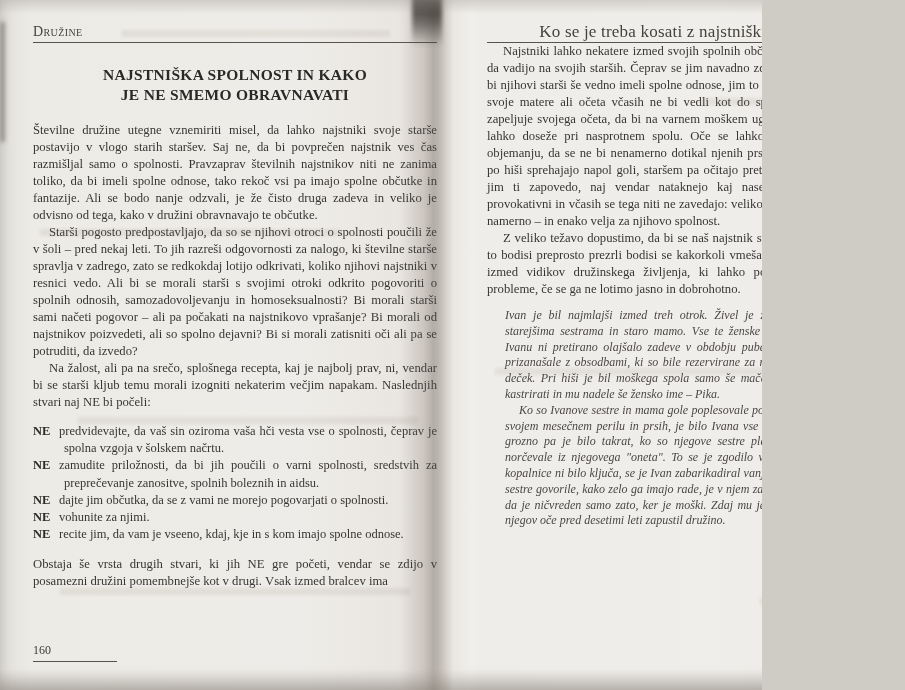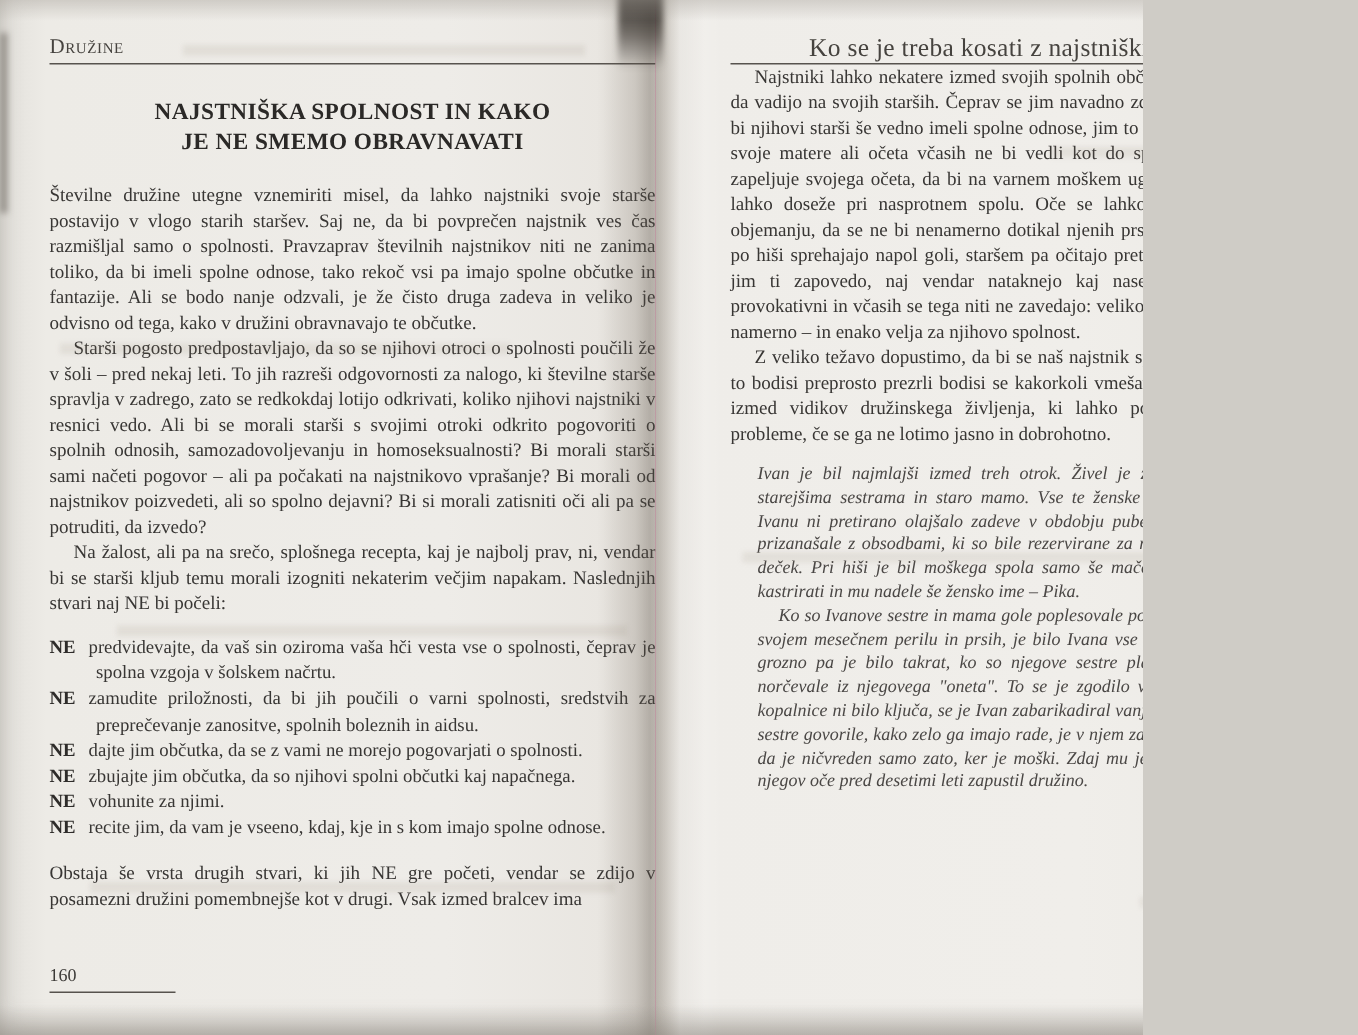--- a/index.html
+++ b/index.html
@@ -128,21 +128,20 @@
         <span>NAJSTNIŠKA SPOLNOST IN KAKO</span><br>
         <span>JE NE SMEMO OBRAVNAVATI</span>
       </h1>
       <p class="body first-body">Številne družine utegne vznemiriti misel, da lahko najstniki svoje starše postavijo v vlogo starih staršev. Saj ne, da bi povprečen najstnik ves čas razmišljal samo o spolnosti. Pravzaprav številnih najstnikov niti ne zanima toliko, da bi imeli spolne odnose, tako rekoč vsi pa imajo spolne občutke in fantazije. Ali se bodo nanje odzvali, je že čisto druga zadeva in veliko je odvisno od tega, kako v družini obravnavajo te občutke.</p>
       <p class="body indent">Starši pogosto predpostavljajo, da so se njihovi otroci o spolnosti poučili že v šoli – pred nekaj leti. To jih razreši odgovornosti za nalogo, ki številne starše spravlja v zadrego, zato se redkokdaj lotijo odkrivati, koliko njihovi najstniki v resnici vedo. Ali bi se morali starši s svojimi otroki odkrito pogovoriti o spolnih odnosih, samozadovoljevanju in homoseksualnosti? Bi morali starši sami načeti pogovor – ali pa počakati na najstnikovo vprašanje? Bi morali od najstnikov poizvedeti, ali so spolno dejavni? Bi si morali zatisniti oči ali pa se potruditi, da izvedo?</p>
       <p class="body indent">Na žalost, ali pa na srečo, splošnega recepta, kaj je najbolj prav, ni, vendar bi se starši kljub temu morali izogniti nekaterim večjim napakam. Naslednjih stvari naj NE bi počeli:</p>
       <div class="ne-list">
         <div class="ne-item"><b>NE</b><span>predvidevajte, da vaš sin oziroma vaša hči vesta vse o spolnosti, čeprav je spolna vzgoja v šolskem načrtu.</span></div>
         <div class="ne-item"><b>NE</b><span>zamudite priložnosti, da bi jih poučili o varni spolnosti, sredstvih za preprečevanje zanositve, spolnih boleznih in aidsu.</span></div>
         <div class="ne-item"><b>NE</b><span>dajte jim občutka, da se z vami ne morejo pogovarjati o spolnosti.</span></div>
-        <div class="ne-item"><b>NE</b><span>zbujajte jim občutka, da so njihovi spolni občutki kaj napačnega.</span></div>
         <div class="ne-item"><b>NE</b><span>vohunite za njimi.</span></div>
         <div class="ne-item"><b>NE</b><span>recite jim, da vam je vseeno, kdaj, kje in s kom imajo spolne odnose.</span></div>
       </div>
       <p class="body closing">Obstaja še vrsta drugih stvari, ki jih NE gre početi, vendar se zdijo v posamezni družini pomembnejše kot v drugi. Vsak izmed bralcev ima</p>
     </div>
     <div class="folio folio-left">160</div>
   </div>
 
   <div class="page page-right">
     <div class="content">

